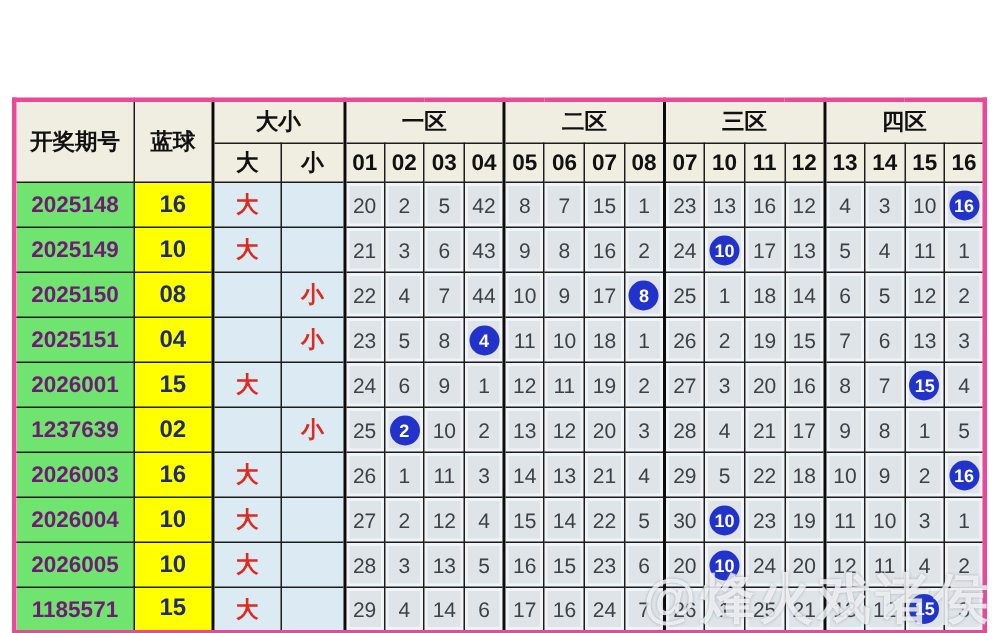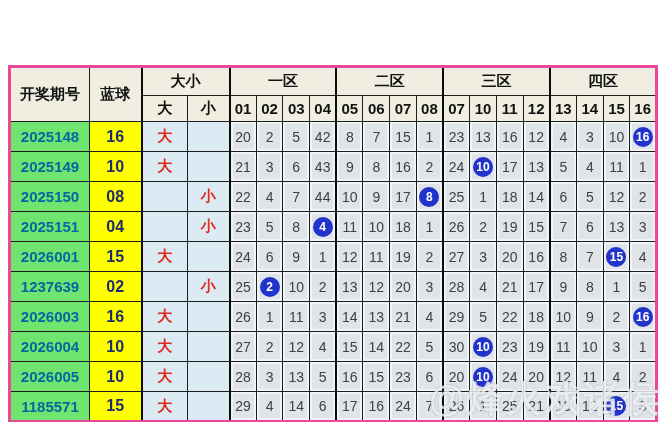--- a/index.html
+++ b/index.html
@@ -9,21 +9,21 @@
              display:flex;align-items:center;justify-content:center;
              font-size:27px;font-weight:bold;color:#15192b;letter-spacing:2px;}
   table.analysis{position:absolute;left:8px;top:65px;width:649px;border-collapse:collapse;
                  table-layout:fixed;border:3px solid #ec4899;}
   th,td{border:1px solid #1c1c1c;text-align:center;vertical-align:middle;padding:0;
         overflow:hidden;white-space:nowrap;}
   thead th{background:#EFEEE0;color:#111;font-weight:bold;font-size:15px;}
   thead tr.r1 th{height:27px;}
   thead tr.r2 th{height:25px;}
   tbody tr{height:30px;}
-  td.period{background:#6FE46F;color:#0369a1;font-weight:bold;font-size:15px;}
+  td.period{background:#6FE46F;color:#701a75;font-weight:bold;font-size:15px;}
   td.blue{background:#FFFF00;color:#202b6e;font-weight:bold;font-size:16px;}
   td.size{background:#DBEAF3;color:#DD2B20;font-weight:bold;font-size:15px;}
   td.zone{background:#DFE4E9;color:#3d4147;font-size:14px;
           box-shadow:inset 0 0 0 2px rgba(250,252,253,0.65);}
   .zl{border-left-width:2px !important;border-left-color:#0c0c0c !important;text-align:center;}
   .circle{display:inline-flex;width:20px;height:20px;border-radius:50%;background:#2233CB;
           color:#ffffff;font-weight:bold;font-size:12px;align-items:center;justify-content:center;
           line-height:20px;}
   .watermark{position:absolute;right:2px;bottom:-2px;font-size:36px;font-weight:bold;
              color:rgba(255,255,255,0.75);letter-spacing:3px;pointer-events:none;

